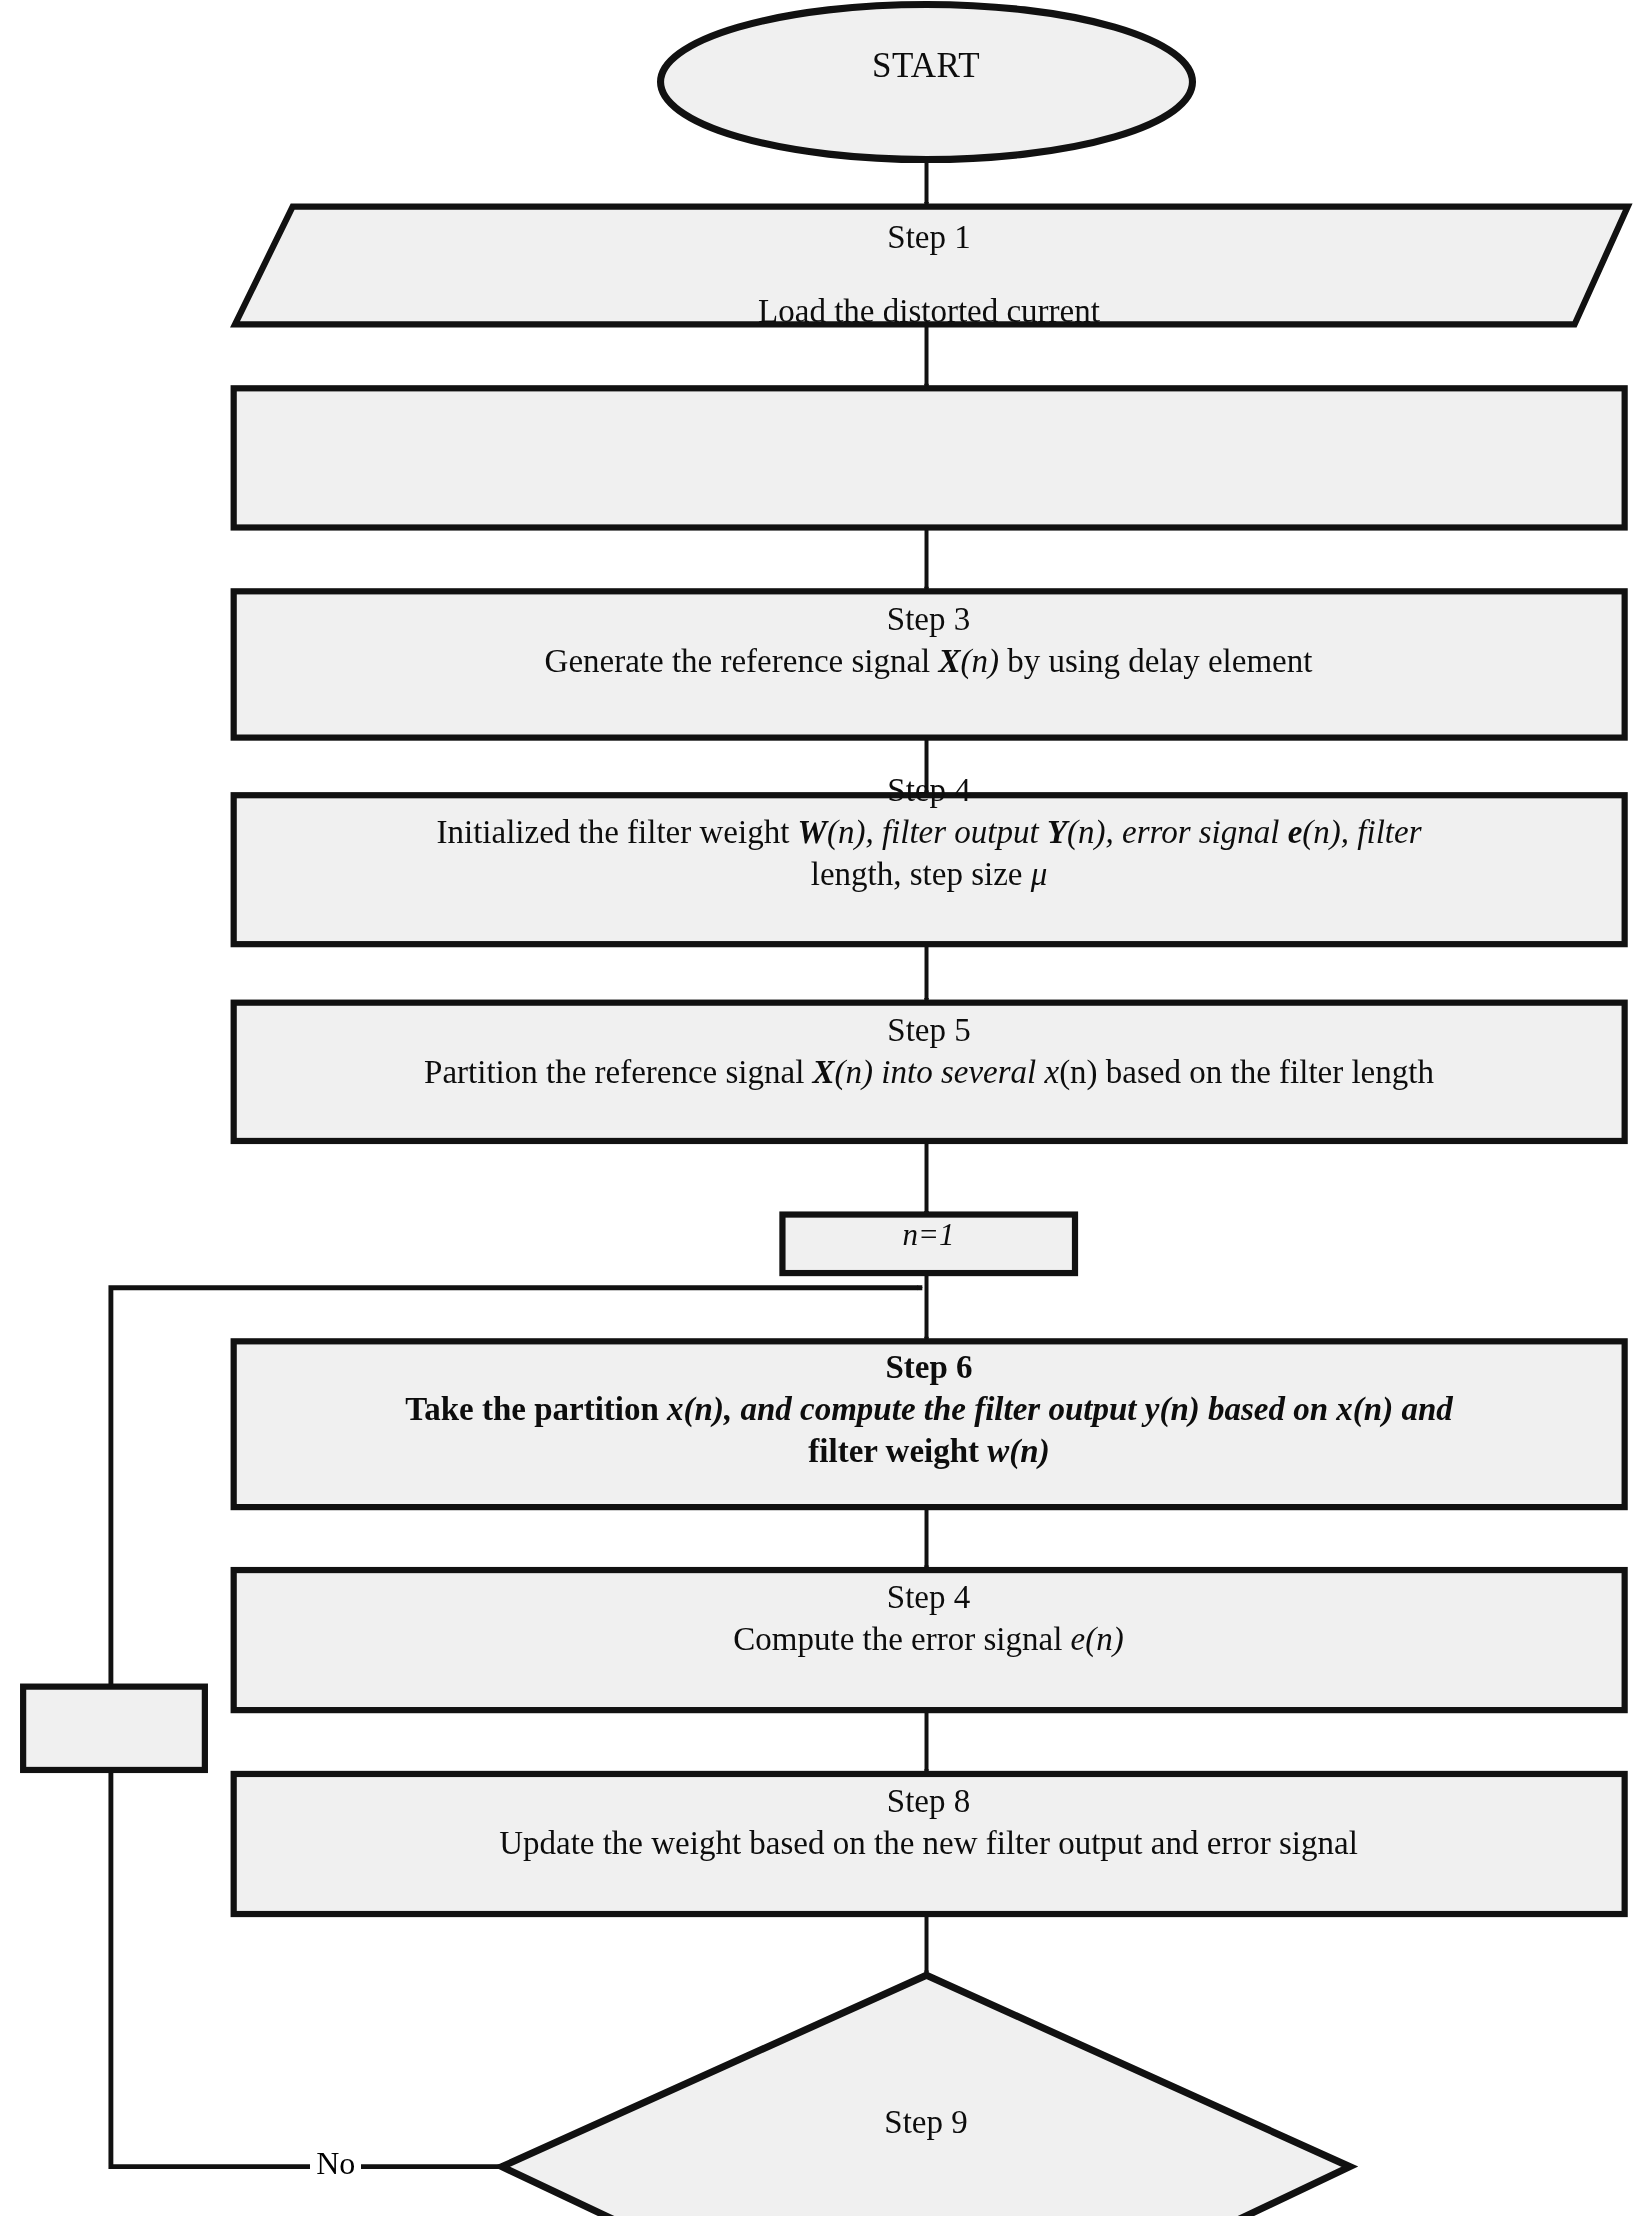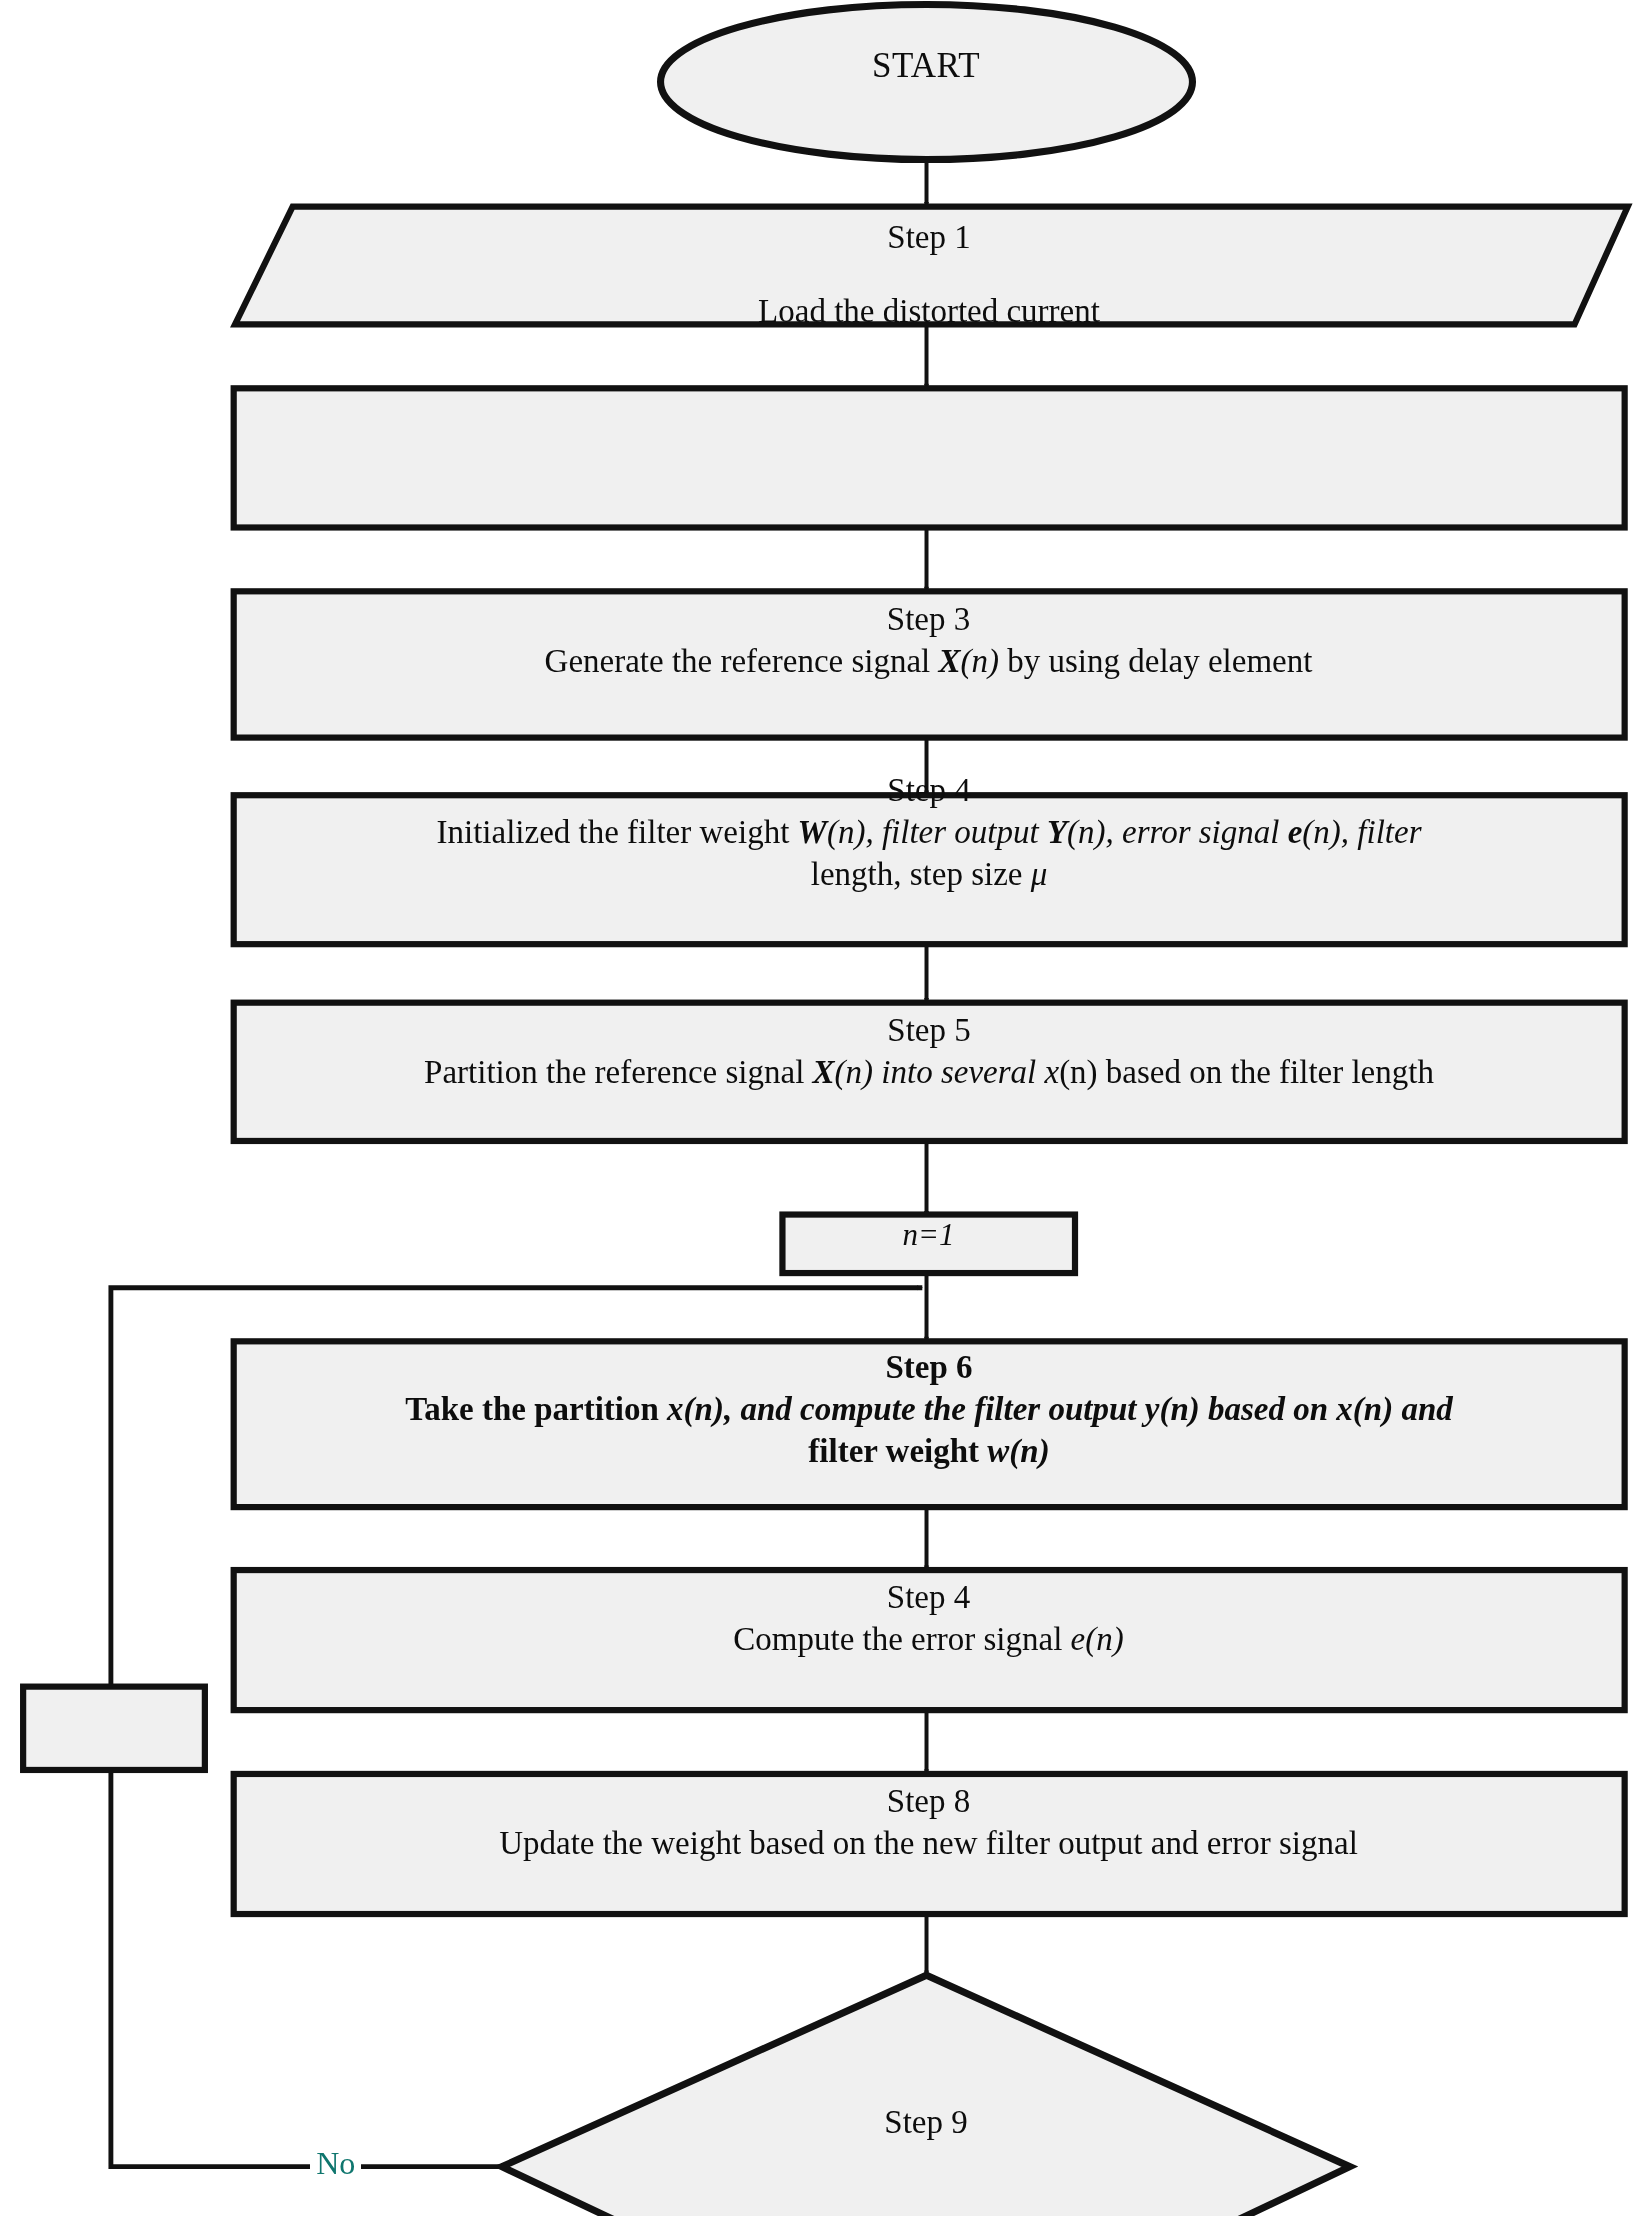--- a/index.html
+++ b/index.html
@@ -38,21 +38,21 @@
     pointer-events: none;
   }
   .node-text .line { display: block; white-space: nowrap; }
   .t-terminal { font-size: 35px; letter-spacing: 0.4px; }
   .t-step     { font-size: 33px; }
   .t-small    { font-size: 31px; font-style: italic; }
   .var        { font-style: italic; }
   .varb       { font-style: italic; font-weight: bold; }
   .edge-label {
     position: absolute;
-    color: #0f766e;
+    color: #000000;
     font-family: "Liberation Serif", "DejaVu Serif", serif;
     font-size: 32px;
     background: #ffffff;
     padding: 0 6.2px;
     white-space: nowrap;
   }
 </style>
 </head>
 <body>
 

